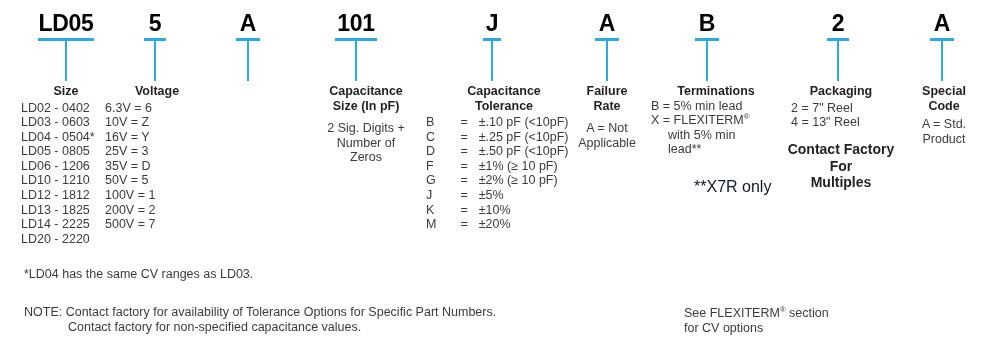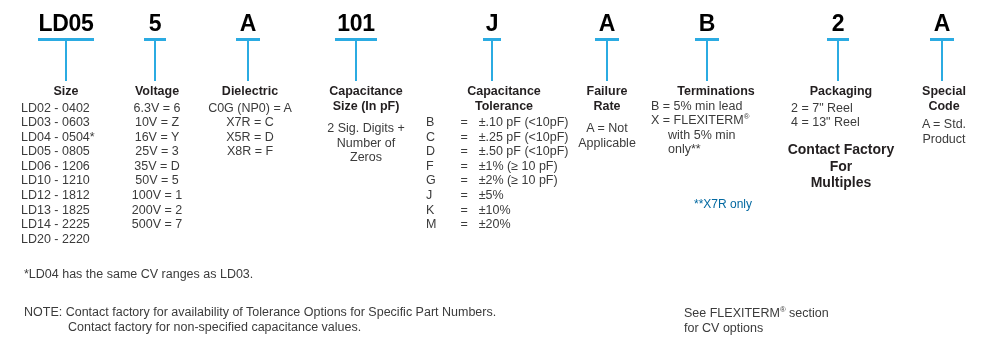--- a/index.html
+++ b/index.html
@@ -64,21 +64,21 @@
     margin-top: 0px;
     color: #3b3b3b;
   }
   .col-body.left { text-align: left; }
   .col-body .row { white-space: nowrap; }
 
   
   .sizecol .row { text-align: left; padding-left: 20px; }
 
   
-  .voltcol .row { text-align: center; }
+  .voltcol .row { text-align: left; }
 
   
   .tolgrid { display: grid; grid-template-columns: auto auto auto; font-size: 12.5px; line-height: 14.6px; color:#3b3b3b; }
   .tolgrid .c1 { text-align: left; padding-right: 4px; }
   .tolgrid .c2 { text-align: center; padding-right: 4px; }
   .tolgrid .c3 { text-align: left; white-space: nowrap; }
 
   .note-block {
     position: absolute;
     font-size: 12.5px;
@@ -93,25 +93,24 @@
     transform: translateX(-50%);
     text-align: center;
     font-size: 14px;
     font-weight: bold;
     line-height: 16.5px;
     color: #231f20;
     white-space: nowrap;
   }
   .sub-note {
     position: absolute;
-    font-size: 12px;
+    font-size: 16px;
     line-height: 14.5px;
-    color: #0369a1;
-    white-space: nowrap;
-    margin-top: 17px;
+    color: #0f172a;
+    white-space: nowrap;
   }
   sup { font-size: 0.62em; vertical-align: super; line-height: 0; }
 </style>
 </head>
 <body>
 
 <div class="stage">
 
   <div>
 
@@ -194,29 +193,20 @@
       <div class="row">16V = Y</div>
       <div class="row">25V = 3</div>
       <div class="row">35V = D</div>
       <div class="row">50V = 5</div>
       <div class="row">100V = 1</div>
       <div class="row">200V = 2</div>
       <div class="row">500V = 7</div>
     </div>
   </div>
 
-  <div class="col" style="left:250px; top:84px; width:120px">
-    <div class="col-head">Dielectric</div>
-    <div class="col-body" style="margin-top:2px">
-      <div class="row">C0G (NP0) = A</div>
-      <div class="row">X7R = C</div>
-      <div class="row">X5R = D</div>
-      <div class="row">X8R = F</div>
-    </div>
-  </div>
 
   <div class="col" style="left:366px; top:84px; width:120px">
     <div class="col-head">
       <div>Capacitance</div>
       <div>Size (In pF)</div>
     </div>
     <div class="col-body" style="margin-top:8px">
       <div class="row">2 Sig. Digits +</div>
       <div class="row">Number of</div>
       <div class="row">Zeros</div>
@@ -273,21 +263,21 @@
       <div class="row">Applicable</div>
     </div>
   </div>
 
   <div class="col" style="left:716px; top:84px; width:130px">
     <div class="col-head">Terminations</div>
     <div class="col-body left" style="margin-top:0">
       <div class="row">B = 5% min lead</div>
       <div class="row">X = FLEXITERM<sup>®</sup></div>
       <div class="row" style="padding-left:17px">with 5% min</div>
-      <div class="row" style="padding-left:17px">only**</div>
+      <div class="row" style="padding-left:17px">lead**</div>
     </div>
   </div>
   <div class="sub-note" style="left:694px; top:180px">**X7R only</div>
 
   <div class="col" style="left:841px; top:84px; width:120px">
     <div class="col-head">Packaging</div>
     <div class="col-body left" style="margin-top:2px; padding-left:10px">
       <div class="row">2 = 7" Reel</div>
       <div class="row">4 = 13" Reel</div>
     </div>

